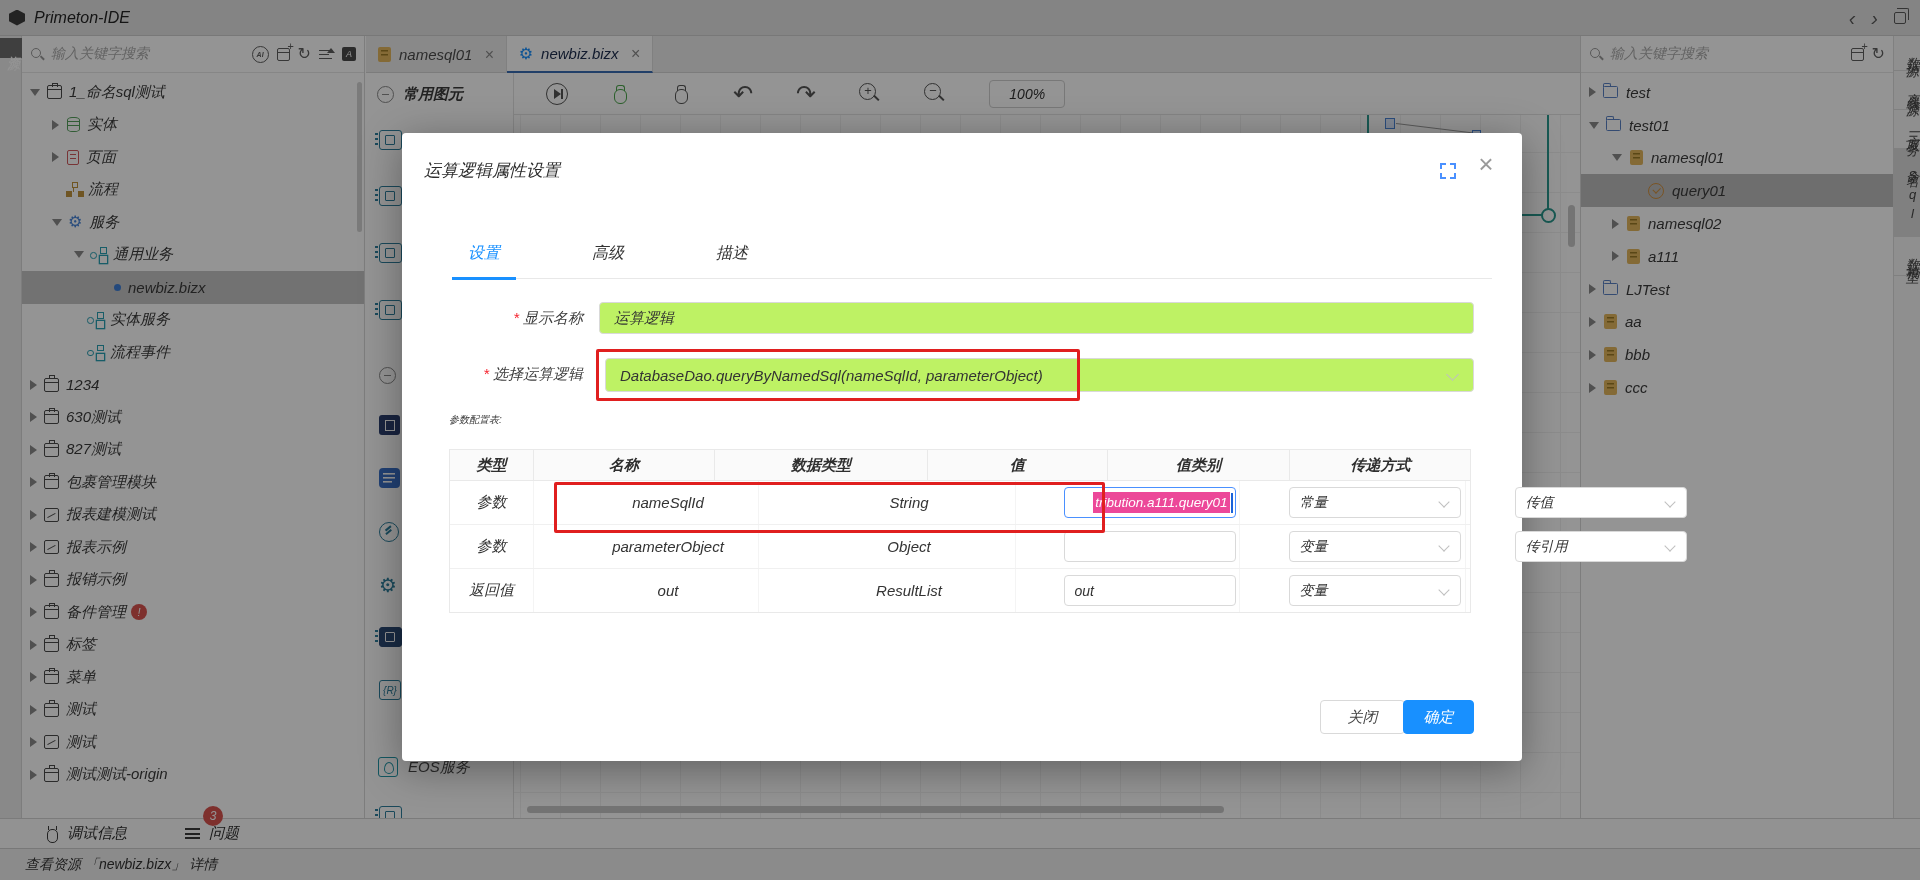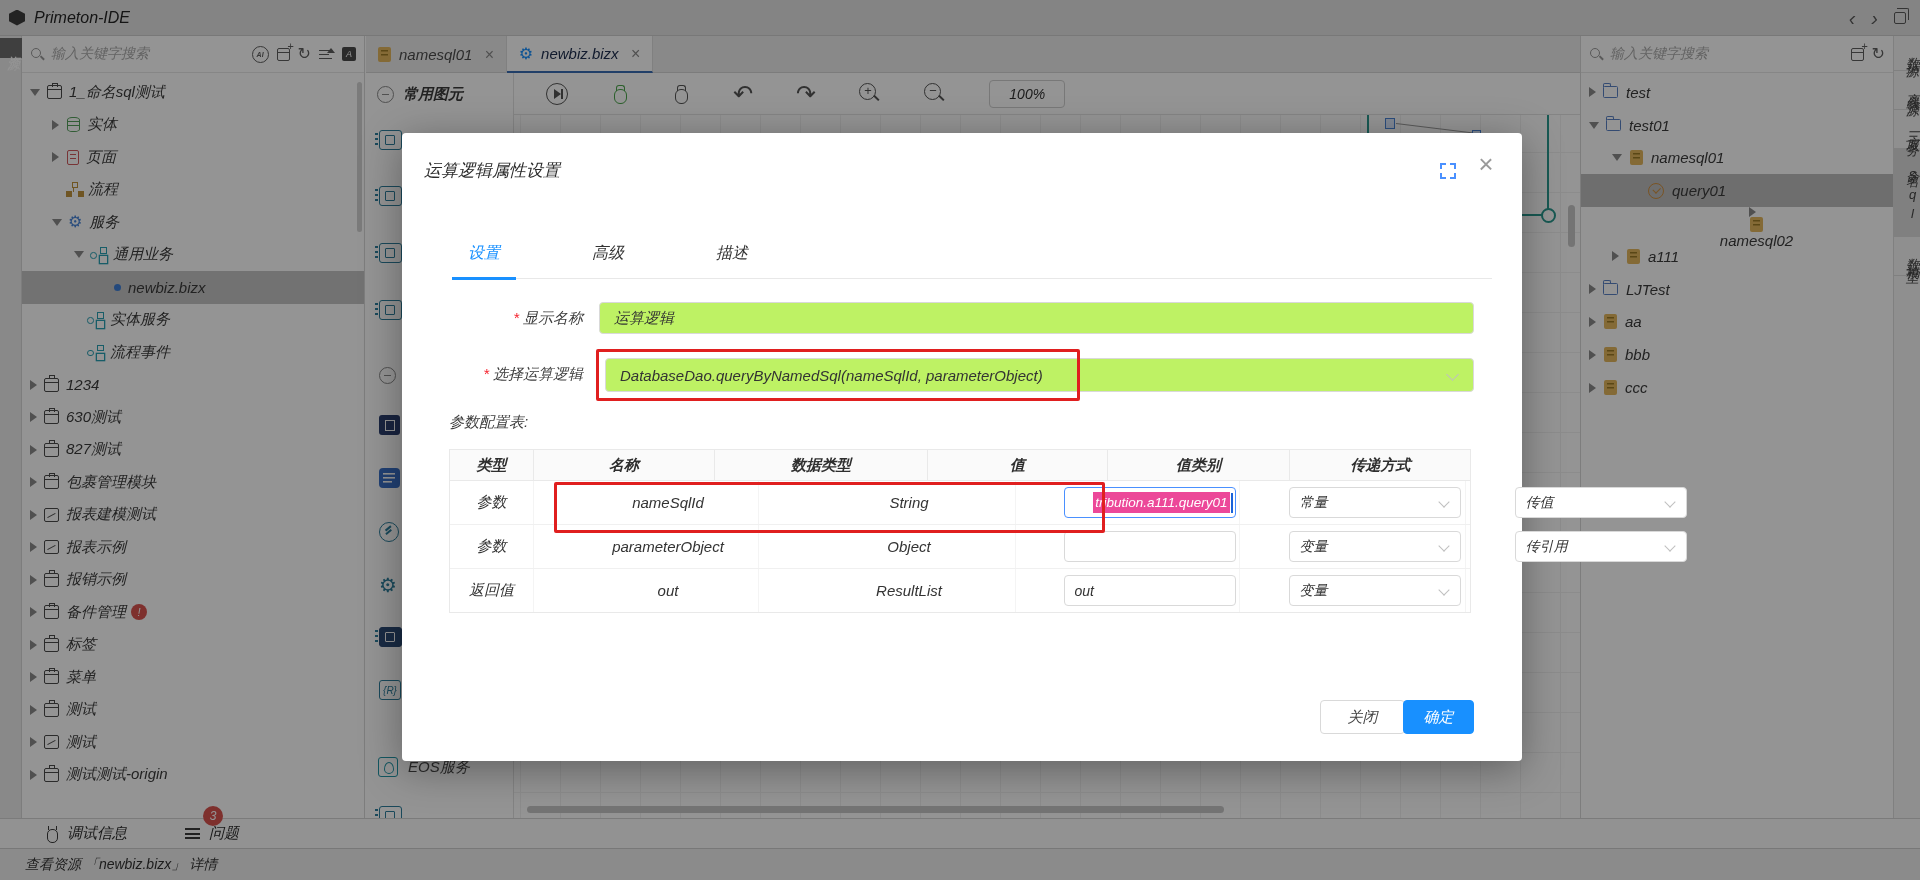--- a/index.html
+++ b/index.html
@@ -172,21 +172,21 @@
     background-repeat:no-repeat; }
   .mclose { position:absolute; left:1076px; top:18px; font-size:26px; color:#9a9a9a; line-height:1; }
   .mtabs { position:absolute; left:50px; top:110px; width:1040px; border-bottom:1px solid #e8e8e8; display:flex; }
   .mtab { padding:0 16px 14px 16px; margin-right:60px; font-size:16px; color:#333; position:relative; }
   .mtab.active { color:#1890ff; }
   .mtab.active::after { content:''; position:absolute; left:0; right:0; bottom:-1.5px; height:3px; background:#1890ff; }
   .flabel { position:absolute; width:181px; text-align:right; font-size:15px; color:#3c3c3c; line-height:34px; }
   .req { color:#f5222d; margin-right:4px; }
   .finput { position:absolute; border:1px solid #d9d9d9; border-radius:4px; background:#bef264; display:flex; align-items:center; padding:0 14px; font-size:15px; color:#333; }
   .fchev { position:absolute; right:16px; width:9px; height:9px; border-right:1.7px solid #bfbfbf; border-bottom:1.7px solid #bfbfbf; transform:rotate(45deg); top:11px; }
-  .tcaption { position:absolute; left:47px; top:280px; font-size:15px; color:#3c3c3c; }
+  .tcaption { position:absolute; left:47px; top:280px; font-size:10px; color:#3c3c3c; }
   .ptable { position:absolute; left:47px; top:316px; width:1022px; border:1px solid #e9e9e9; }
   .ptable .hrow { display:grid; grid-template-columns:84px 181px 213px 180px 182px 181px; background:#fafafa; border-bottom:1px solid #e9e9e9; }
   .ptable .hcell { height:30px; display:flex; align-items:center; justify-content:center; font-size:15px; font-weight:bold; color:#2f2f2f; border-right:1px solid #e9e9e9; }
   .ptable .hcell:last-child { border-right:none; }
   .ptable .brow { display:grid; grid-template-columns:84px 181px 213px 180px 182px 181px; border-bottom:1px solid #f0f0f0;gap:44px; }
   .ptable .brow:last-child { border-bottom:none; }
   .ptable .bcell { height:43px; display:flex; align-items:center; justify-content:center; font-size:15px; color:#333; border-right:1px solid #f4f4f4; position:relative; }
   .ptable .bcell:last-child { border-right:none; }
   .vinput { width:172px; height:31px; border:1px solid #d9d9d9; border-radius:4px; background:#fff; display:flex; align-items:center; padding:0 10px; font-size:14px; color:#333; }
   .vinput.focused { border:1.5px solid #4a90ff; padding:0 2px 0 0; justify-content:flex-end; }
@@ -431,21 +431,21 @@
         <div class="rtrow" style="padding-left: 31px;">
           <span class="tri-d"></span>
           <span class="ic i-sql"></span>
           <span class="lbl">namesql01</span>
         </div>
         <div class="rtrow sel" style="padding-left: 54px;">
           <span class="tri-sp"></span>
           <span class="ic i-check"></span>
           <span class="lbl">query01</span>
         </div>
-        <div class="rtrow" style="padding-left: 31px; flex-direction: column;">
+        <div class="rtrow" style="padding-left: 31px;">
           <span class="tri-r"></span>
           <span class="ic i-sql"></span>
           <span class="lbl">namesql02</span>
         </div>
         <div class="rtrow" style="padding-left: 31px;">
           <span class="tri-r"></span>
           <span class="ic i-sql"></span>
           <span class="lbl">a111</span>
         </div>
         <div class="rtrow" style="padding-left: 8px;">

